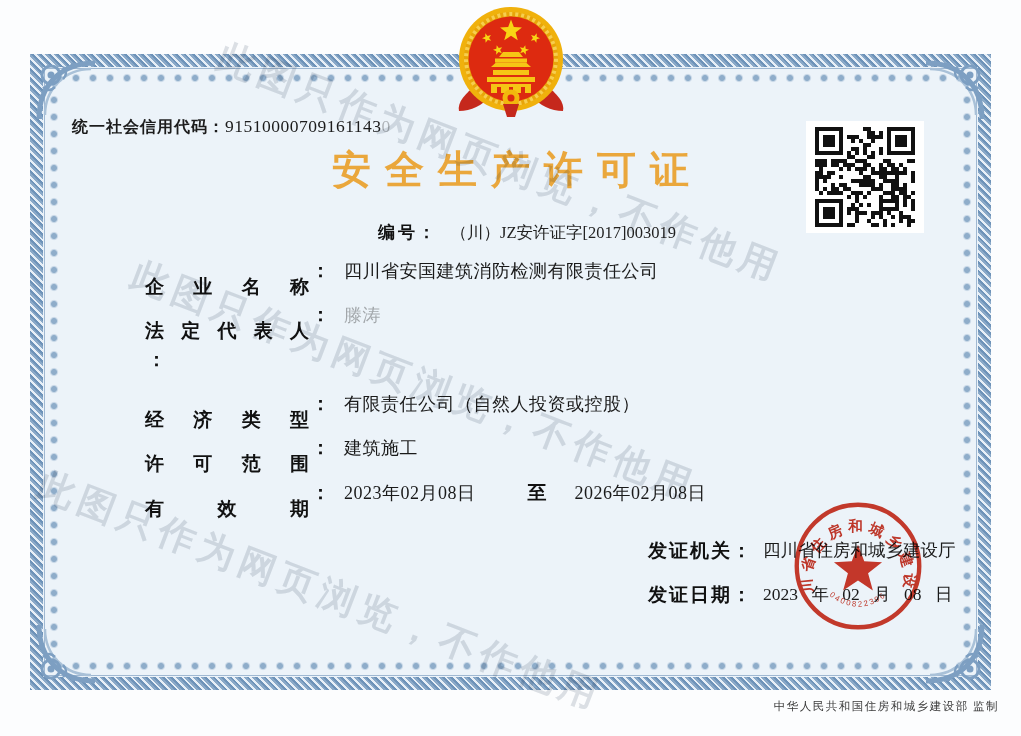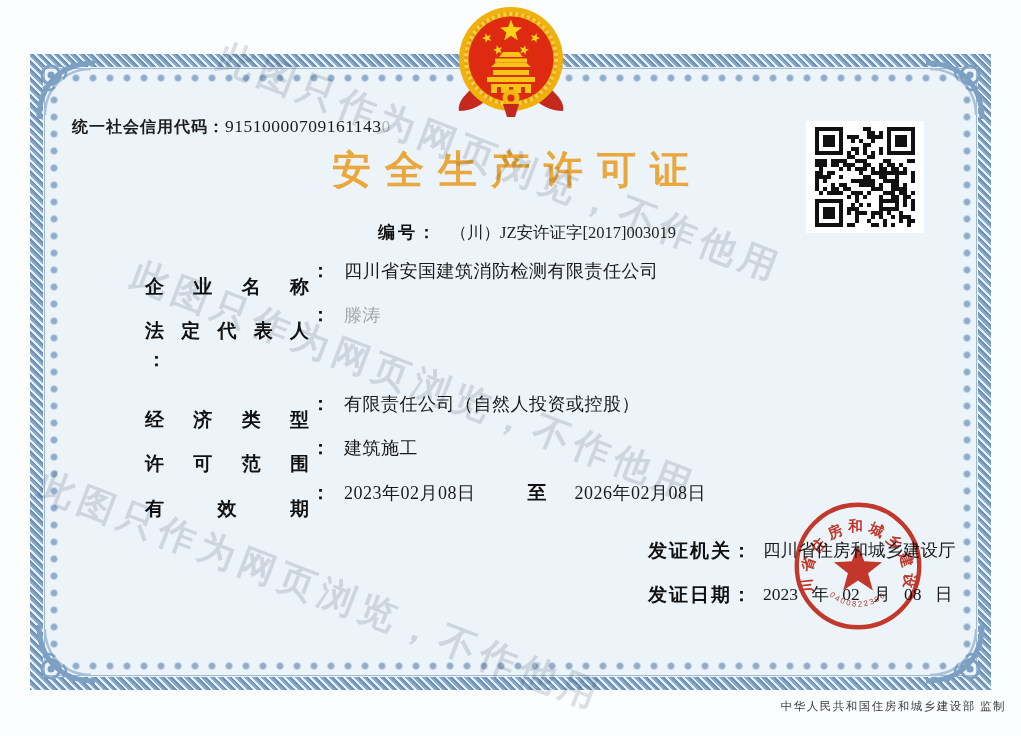--- a/index.html
+++ b/index.html
@@ -41,21 +41,21 @@
   .row .colon{font-size:19px;font-weight:bold;color:#111;margin:0 14px 0 2px;}
   .row .val{font-size:18px;color:#1a1a1a;font-family:"Liberation Serif",serif;letter-spacing:.5px;}
   .row .val.faded{opacity:.35;}
   .row .conn{font-size:19px;font-weight:bold;color:#111;margin:0 28px 0 52px;}
 
   .issue-row{position:absolute;left:648px;height:28px;display:flex;align-items:flex-start;z-index:4;white-space:nowrap;}
   .issue-row .lbl{font-size:19px;font-weight:bold;color:#111;letter-spacing:2px;}
   .issue-row .val{font-size:17.5px;color:#1a1a1a;font-family:"Liberation Serif",serif;margin-left:10px;}
   .issue-row .val.date{word-spacing:9px;}
 
-  .footer-note{right:15px;top:699px;font-size:11.5px;color:#3a3a3a;letter-spacing:1.5px;
+  .footer-note{right:22px;top:699px;font-size:11.5px;color:#3a3a3a;letter-spacing:1.5px;
                font-family:"Liberation Serif",serif;z-index:4;}
 
   
   .wm{position:absolute;white-space:nowrap;font-size:37px;font-weight:bold;letter-spacing:6px;
       color:#c3c9d0;transform:rotate(21deg);transform-origin:left top;z-index:5;
       mix-blend-mode:multiply;opacity:.55;text-shadow:1px 1px 0 #fff;}
   .wm1{left:228px;top:32px;}
   .wm2{left:142px;top:250px;}
   .wm3{left:48px;top:460px;}
 

